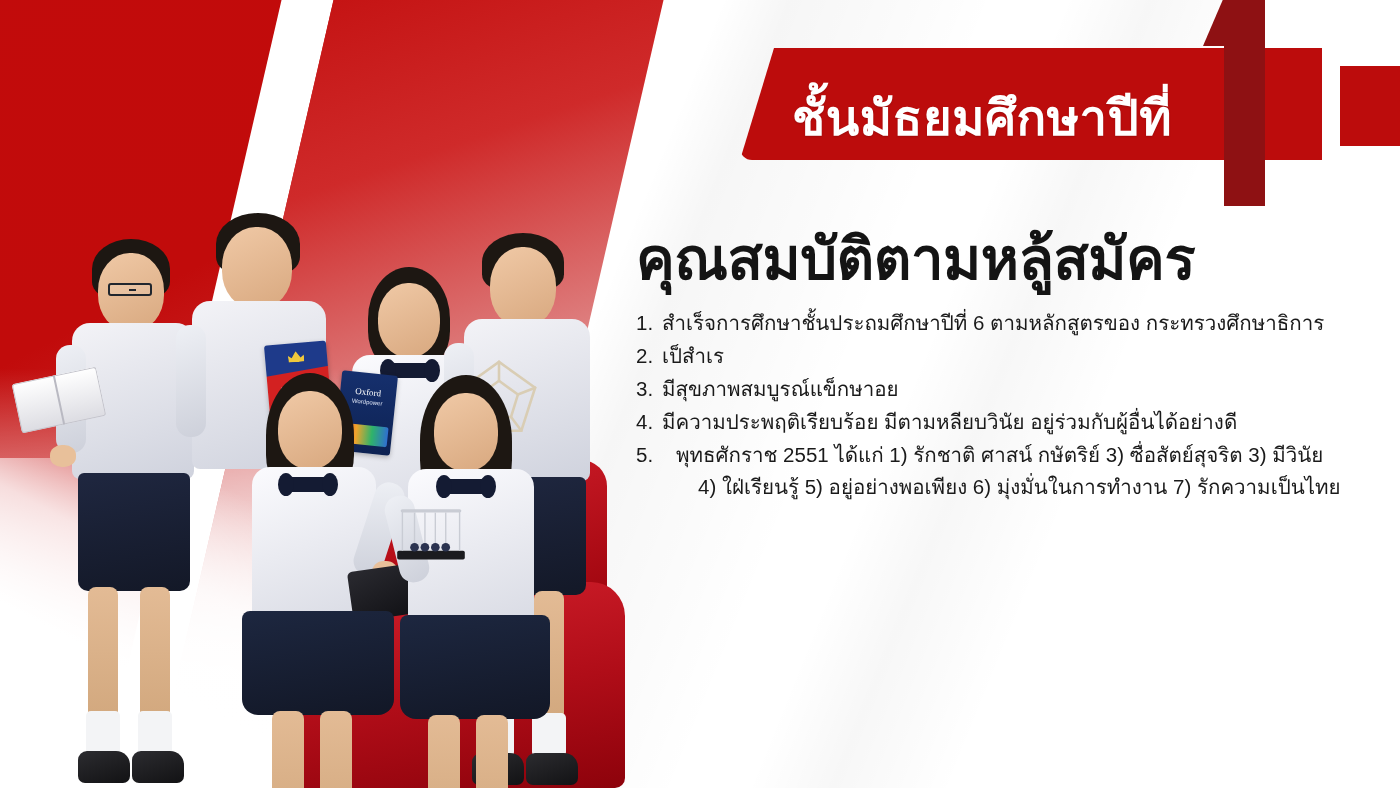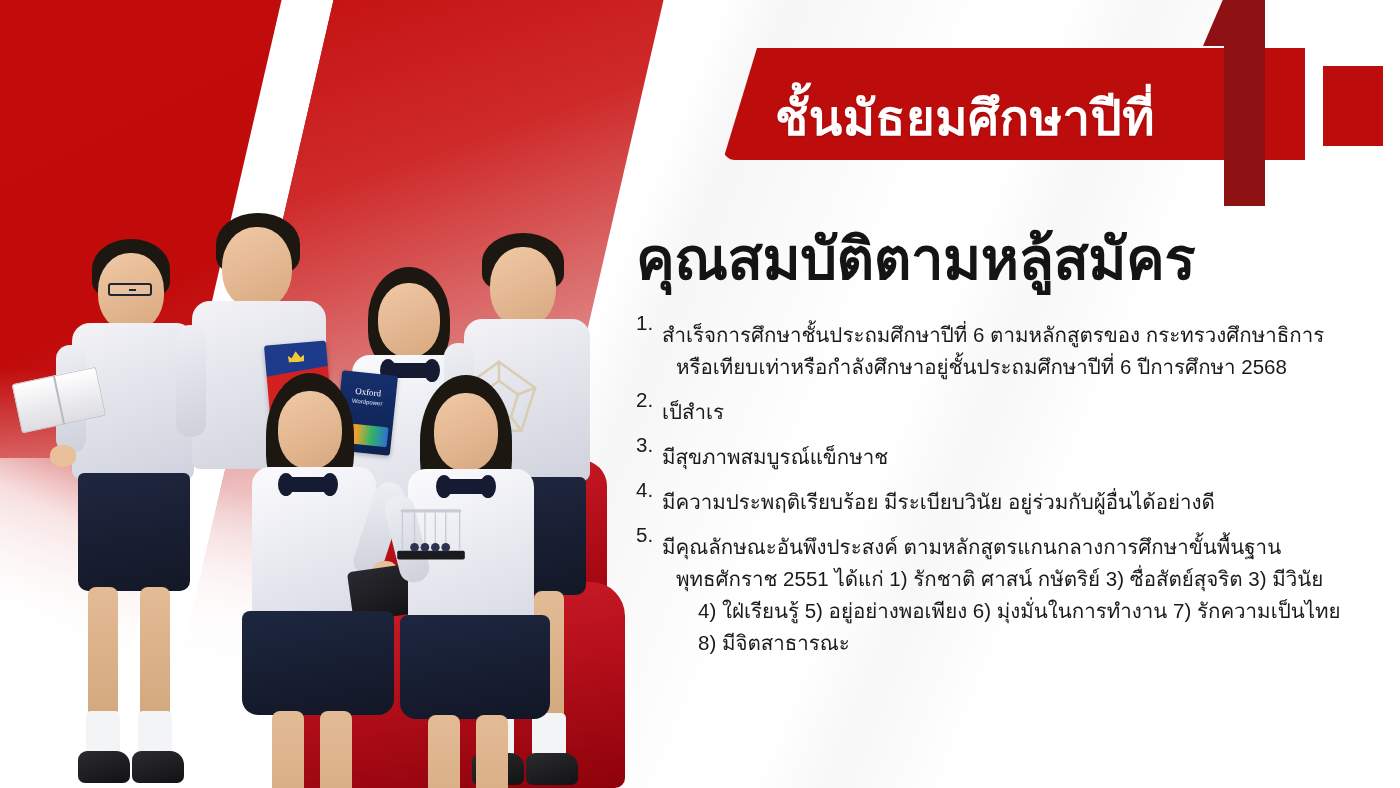--- a/index.html
+++ b/index.html
@@ -263,21 +263,21 @@
     position:absolute;
     width:74px; height:50px;
     background:linear-gradient(160deg,#2a2a30,#101014);
     border-radius:5px;
     transform:rotate(-8deg);
   }
 
   
   .banner-wrap {
     position:absolute;
-    left:723px; top:48px;
+    left:740px; top:48px;
     width:660px; height:144px;
   }
   .banner {
     position:absolute;
     left:0; top:0;
     width:582px; height:112px;
     background:#bc0c0c;
     border-radius:12px 0 0 12px;
     clip-path:polygon(34px 0, 100% 0, 100% 100%, 0 100%);
   }
@@ -342,21 +342,21 @@
     line-height:32px;
     margin-bottom:1px;
   }
   .req-num {
     flex:0 0 auto;
     width:26px;
     text-align:left;
     font-size:20.5px;
     line-height:32px;
   }
-  .req-body { flex:1 1 auto;margin-top:12px; }
+  .req-body { flex:1 1 auto; }
   .req-line { display:block; }
   .req-line.ind1 { padding-left:14px; }
   .req-line.ind2 { padding-left:36px; }
 </style>
 </head>
 <body>
 
 <div id="poster">
 
   <div class="bg-white-base"></div>
@@ -497,46 +497,43 @@
     <div class="gn-stem"></div>
   </div>
 
   <div class="content">
     <h1 class="page-title">คุณสมบัติตามหลู้สมัคร</h1>
     <ul class="req-list">
         <li class="req-item">
           <span class="req-num">1.</span>
           <span class="req-body">
             <span class="req-line">สำเร็จการศึกษาชั้นประถมศึกษาปีที่ 6 ตามหลักสูตรของ กระทรวงศึกษาธิการ</span>
-            <span class="req-line ind1">หรือเทียบเท่าหรือกำลังศึกษาอยู่ชั้นประถมศึกษาปีที่ 6 ปีการศึกษา 2568</span>
           </span>
         </li>
         <li class="req-item">
           <span class="req-num">2.</span>
           <span class="req-body">
             <span class="req-line">เป็สำเร</span>
           </span>
         </li>
         <li class="req-item">
           <span class="req-num">3.</span>
           <span class="req-body">
-            <span class="req-line">มีสุขภาพสมบูรณ์แข็กษาช</span>
+            <span class="req-line">มีสุขภาพสมบูรณ์แข็กษาอย</span>
           </span>
         </li>
         <li class="req-item">
           <span class="req-num">4.</span>
           <span class="req-body">
-            <span class="req-line">มีความประพฤติเรียบร้อย มีระเบียบวินัย อยู่ร่วมกับผู้อื่นได้อย่างดี</span>
+            <span class="req-line">มีความประพฤติเรียบร้อย มีตามหลียบวินัย อยู่ร่วมกับผู้อื่นได้อย่างดี</span>
           </span>
         </li>
         <li class="req-item">
           <span class="req-num">5.</span>
           <span class="req-body">
-            <span class="req-line">มีคุณลักษณะอันพึงประสงค์ ตามหลักสูตรแกนกลางการศึกษาขั้นพื้นฐาน</span>
             <span class="req-line ind1">พุทธศักราช 2551 ได้แก่ 1) รักชาติ ศาสน์ กษัตริย์ 3) ซื่อสัตย์สุจริต 3) มีวินัย</span>
             <span class="req-line ind2">4) ใฝ่เรียนรู้ 5) อยู่อย่างพอเพียง 6) มุ่งมั่นในการทำงาน 7) รักความเป็นไทย</span>
-            <span class="req-line ind2">8) มีจิตสาธารณะ</span>
           </span>
         </li>
       </ul>
   </div>
 
 </div>
 
 </body></html>

